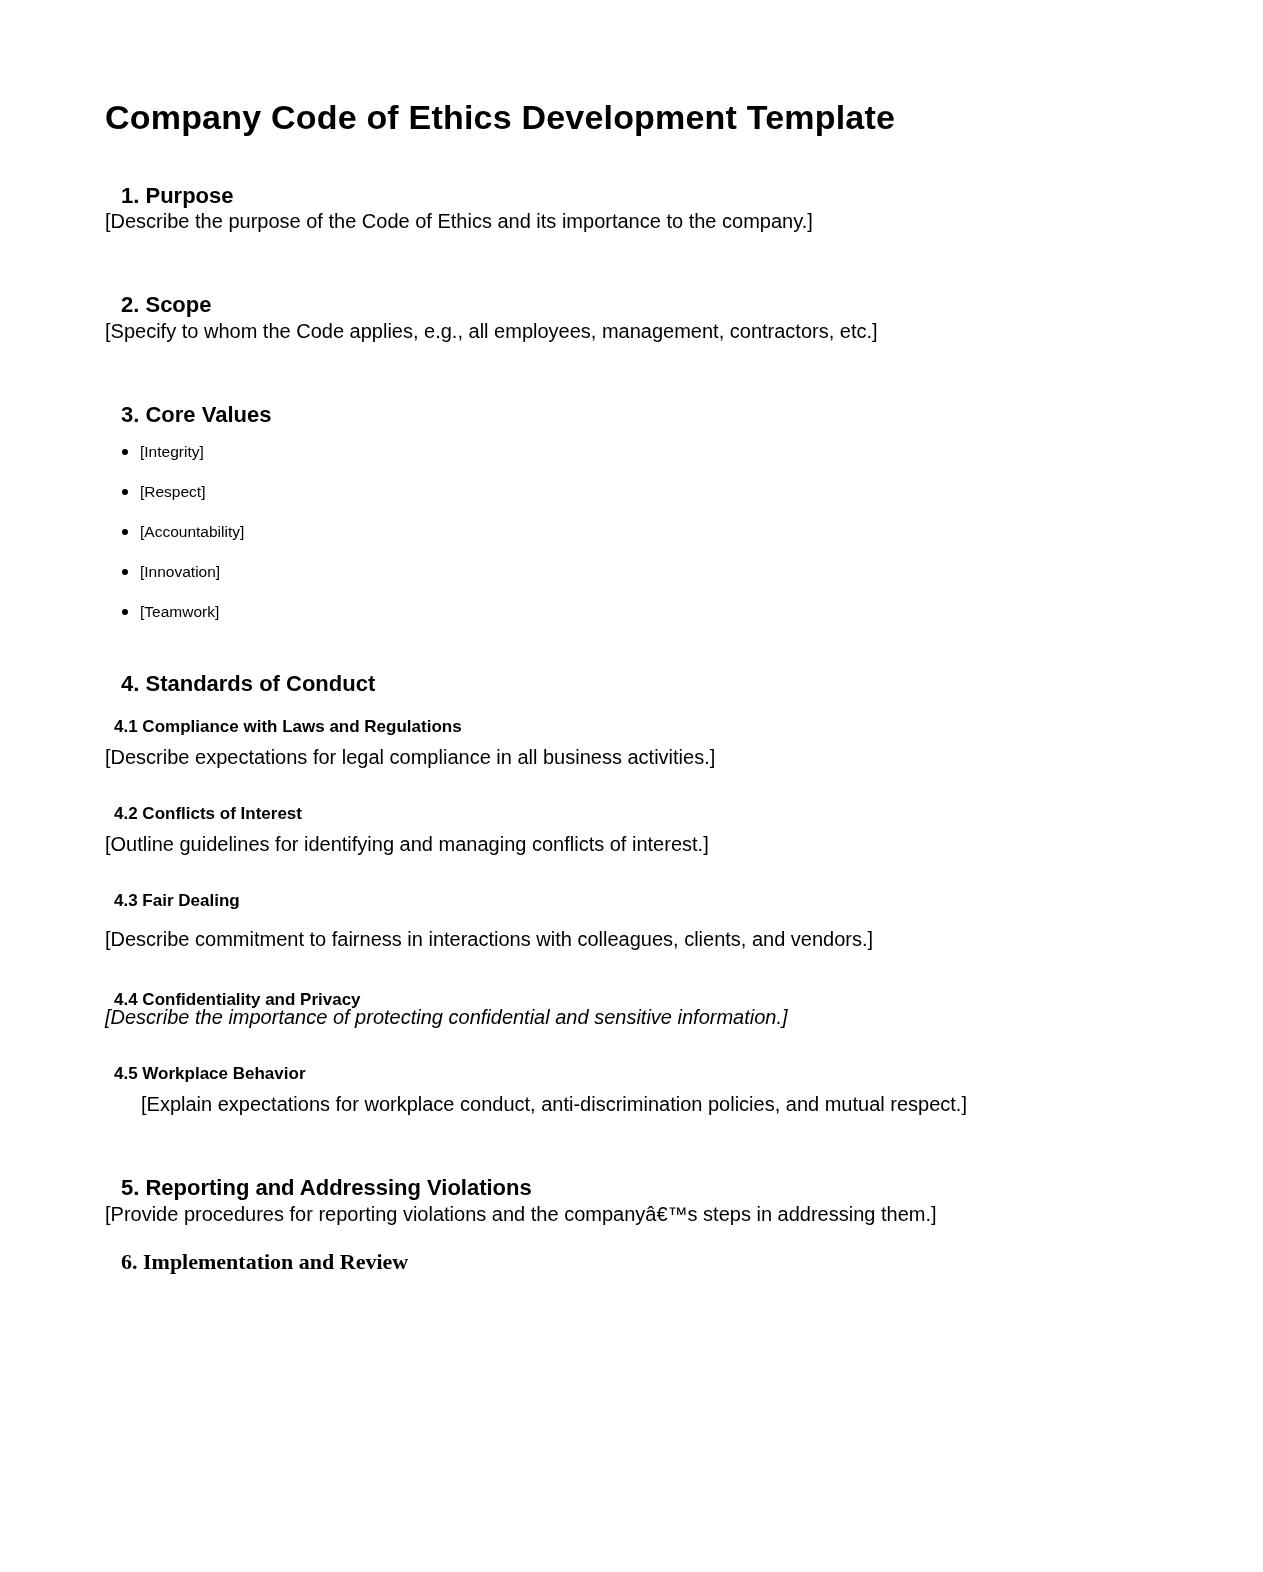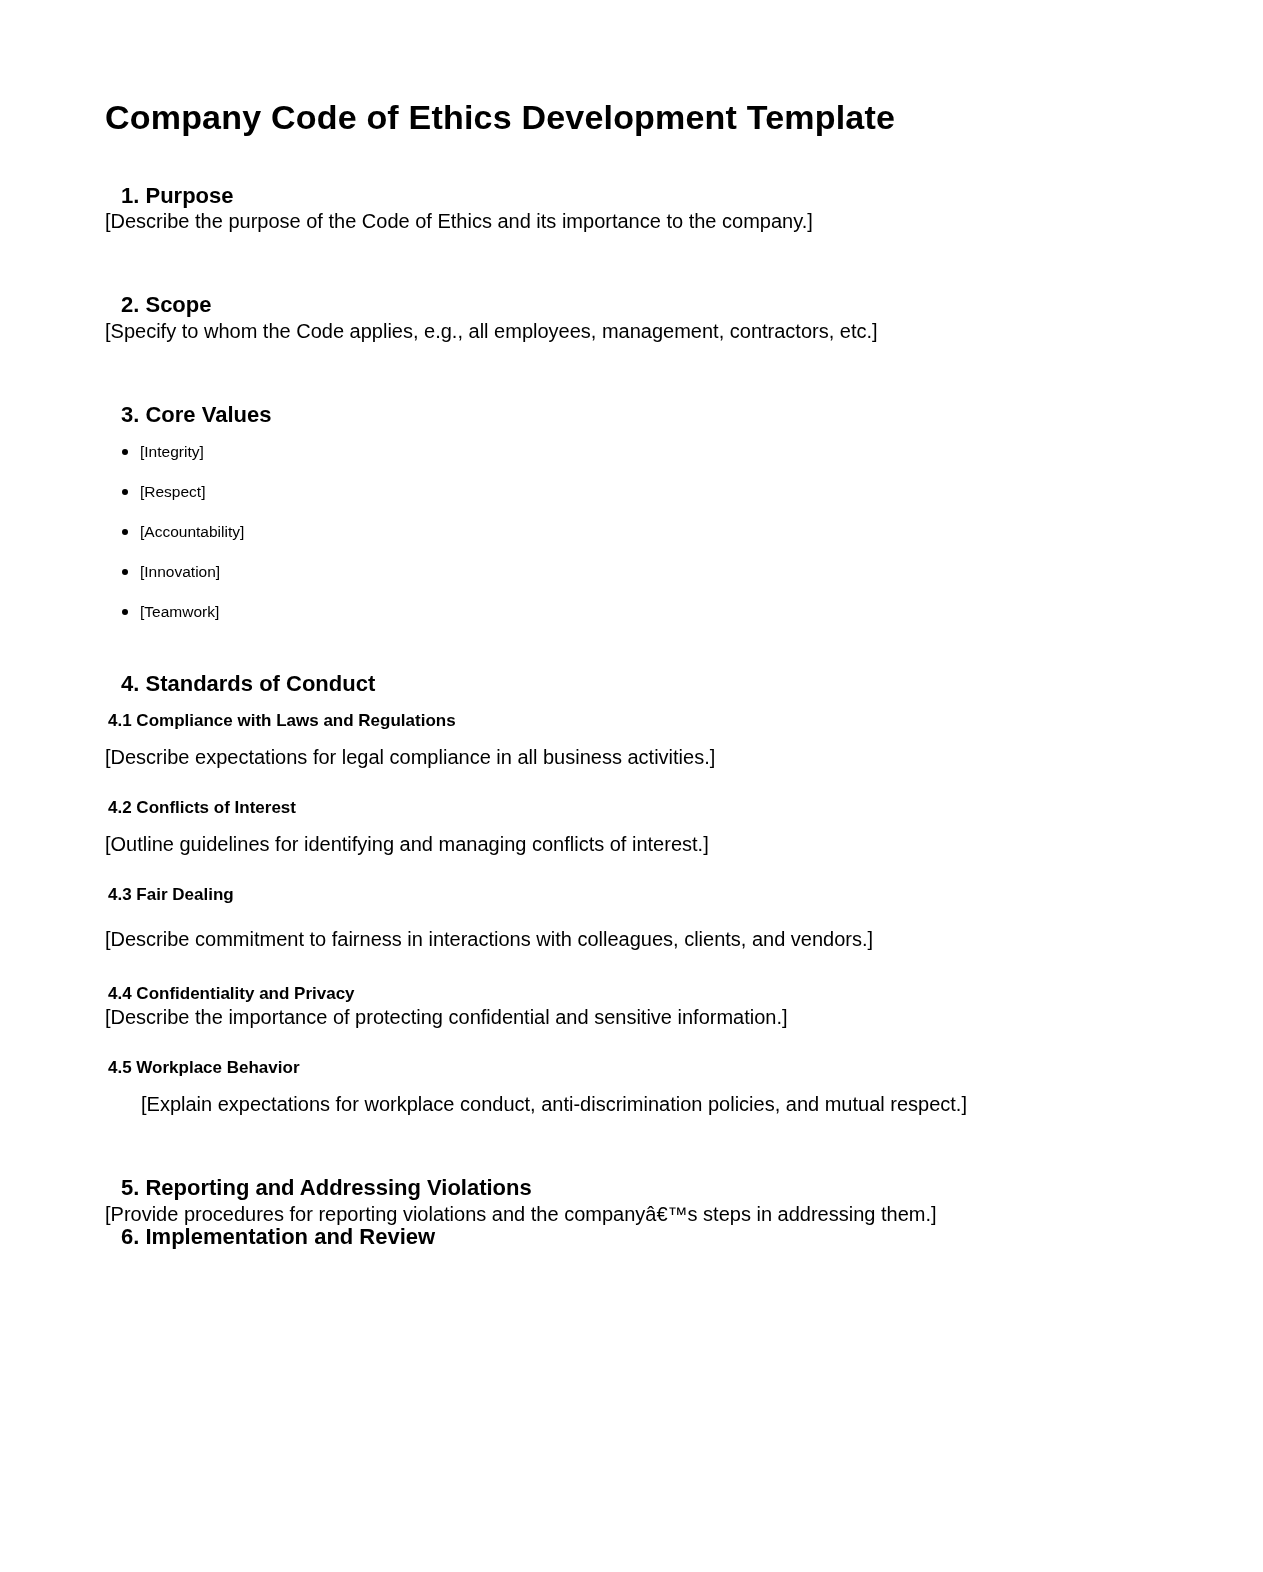--- a/index.html
+++ b/index.html
@@ -37,21 +37,21 @@
       left: 0;
       margin: 16px;
       font-size: 22px;
       font-weight: bold;
       line-height: 28px;
       white-space: nowrap;
     }
     h3 {
       position: absolute;
       left: 0;
-      margin: 3px;
+      margin: 9px;
       font-size: 17px;
       font-weight: bold;
       line-height: 22px;
       white-space: nowrap;
     }
     p {
       position: absolute;
       left: 0;
       margin: 0;
       font-size: 20px;
@@ -109,22 +109,22 @@
   <h3 style="top:707px;">4.1 Compliance with Laws and Regulations</h3>
   <p style="top:747px;">[Describe expectations for legal compliance in all business activities.]</p>
 
   <h3 style="top:794px;">4.2 Conflicts of Interest</h3>
   <p style="top:834px;">[Outline guidelines for identifying and managing conflicts of interest.]</p>
 
   <h3 style="top:881px;">4.3 Fair Dealing</h3>
   <p style="top:929px;">[Describe commitment to fairness in interactions with colleagues, clients, and vendors.]</p>
 
   <h3 style="top:980px;">4.4 Confidentiality and Privacy</h3>
-  <p style="top:1007px;">[Describe the importance of protecting confidential and sensitive information.]</p>
+  <p style="top:1007px;font-style:italic;">[Describe the importance of protecting confidential and sensitive information.]</p>
 
   <h3 style="top:1054px;">4.5 Workplace Behavior</h3>
   <p style="top:1094px;margin-left:36px;">[Explain expectations for workplace conduct, anti-discrimination policies, and mutual respect.]</p>
 
   <h2 style="top:1158px;">5. Reporting and Addressing Violations</h2>
   <p style="top:1204px;">[Provide procedures for reporting violations and the companyâ€™s steps in addressing them.]</p>
 
-  <h2 style="top:1207px;">6. Implementation and Review</h2>
+  <h2 style="top:1232px;font-family:Liberation Serif, serif;">6. Implementation and Review</h2>
 </div>
 
 </body></html>

